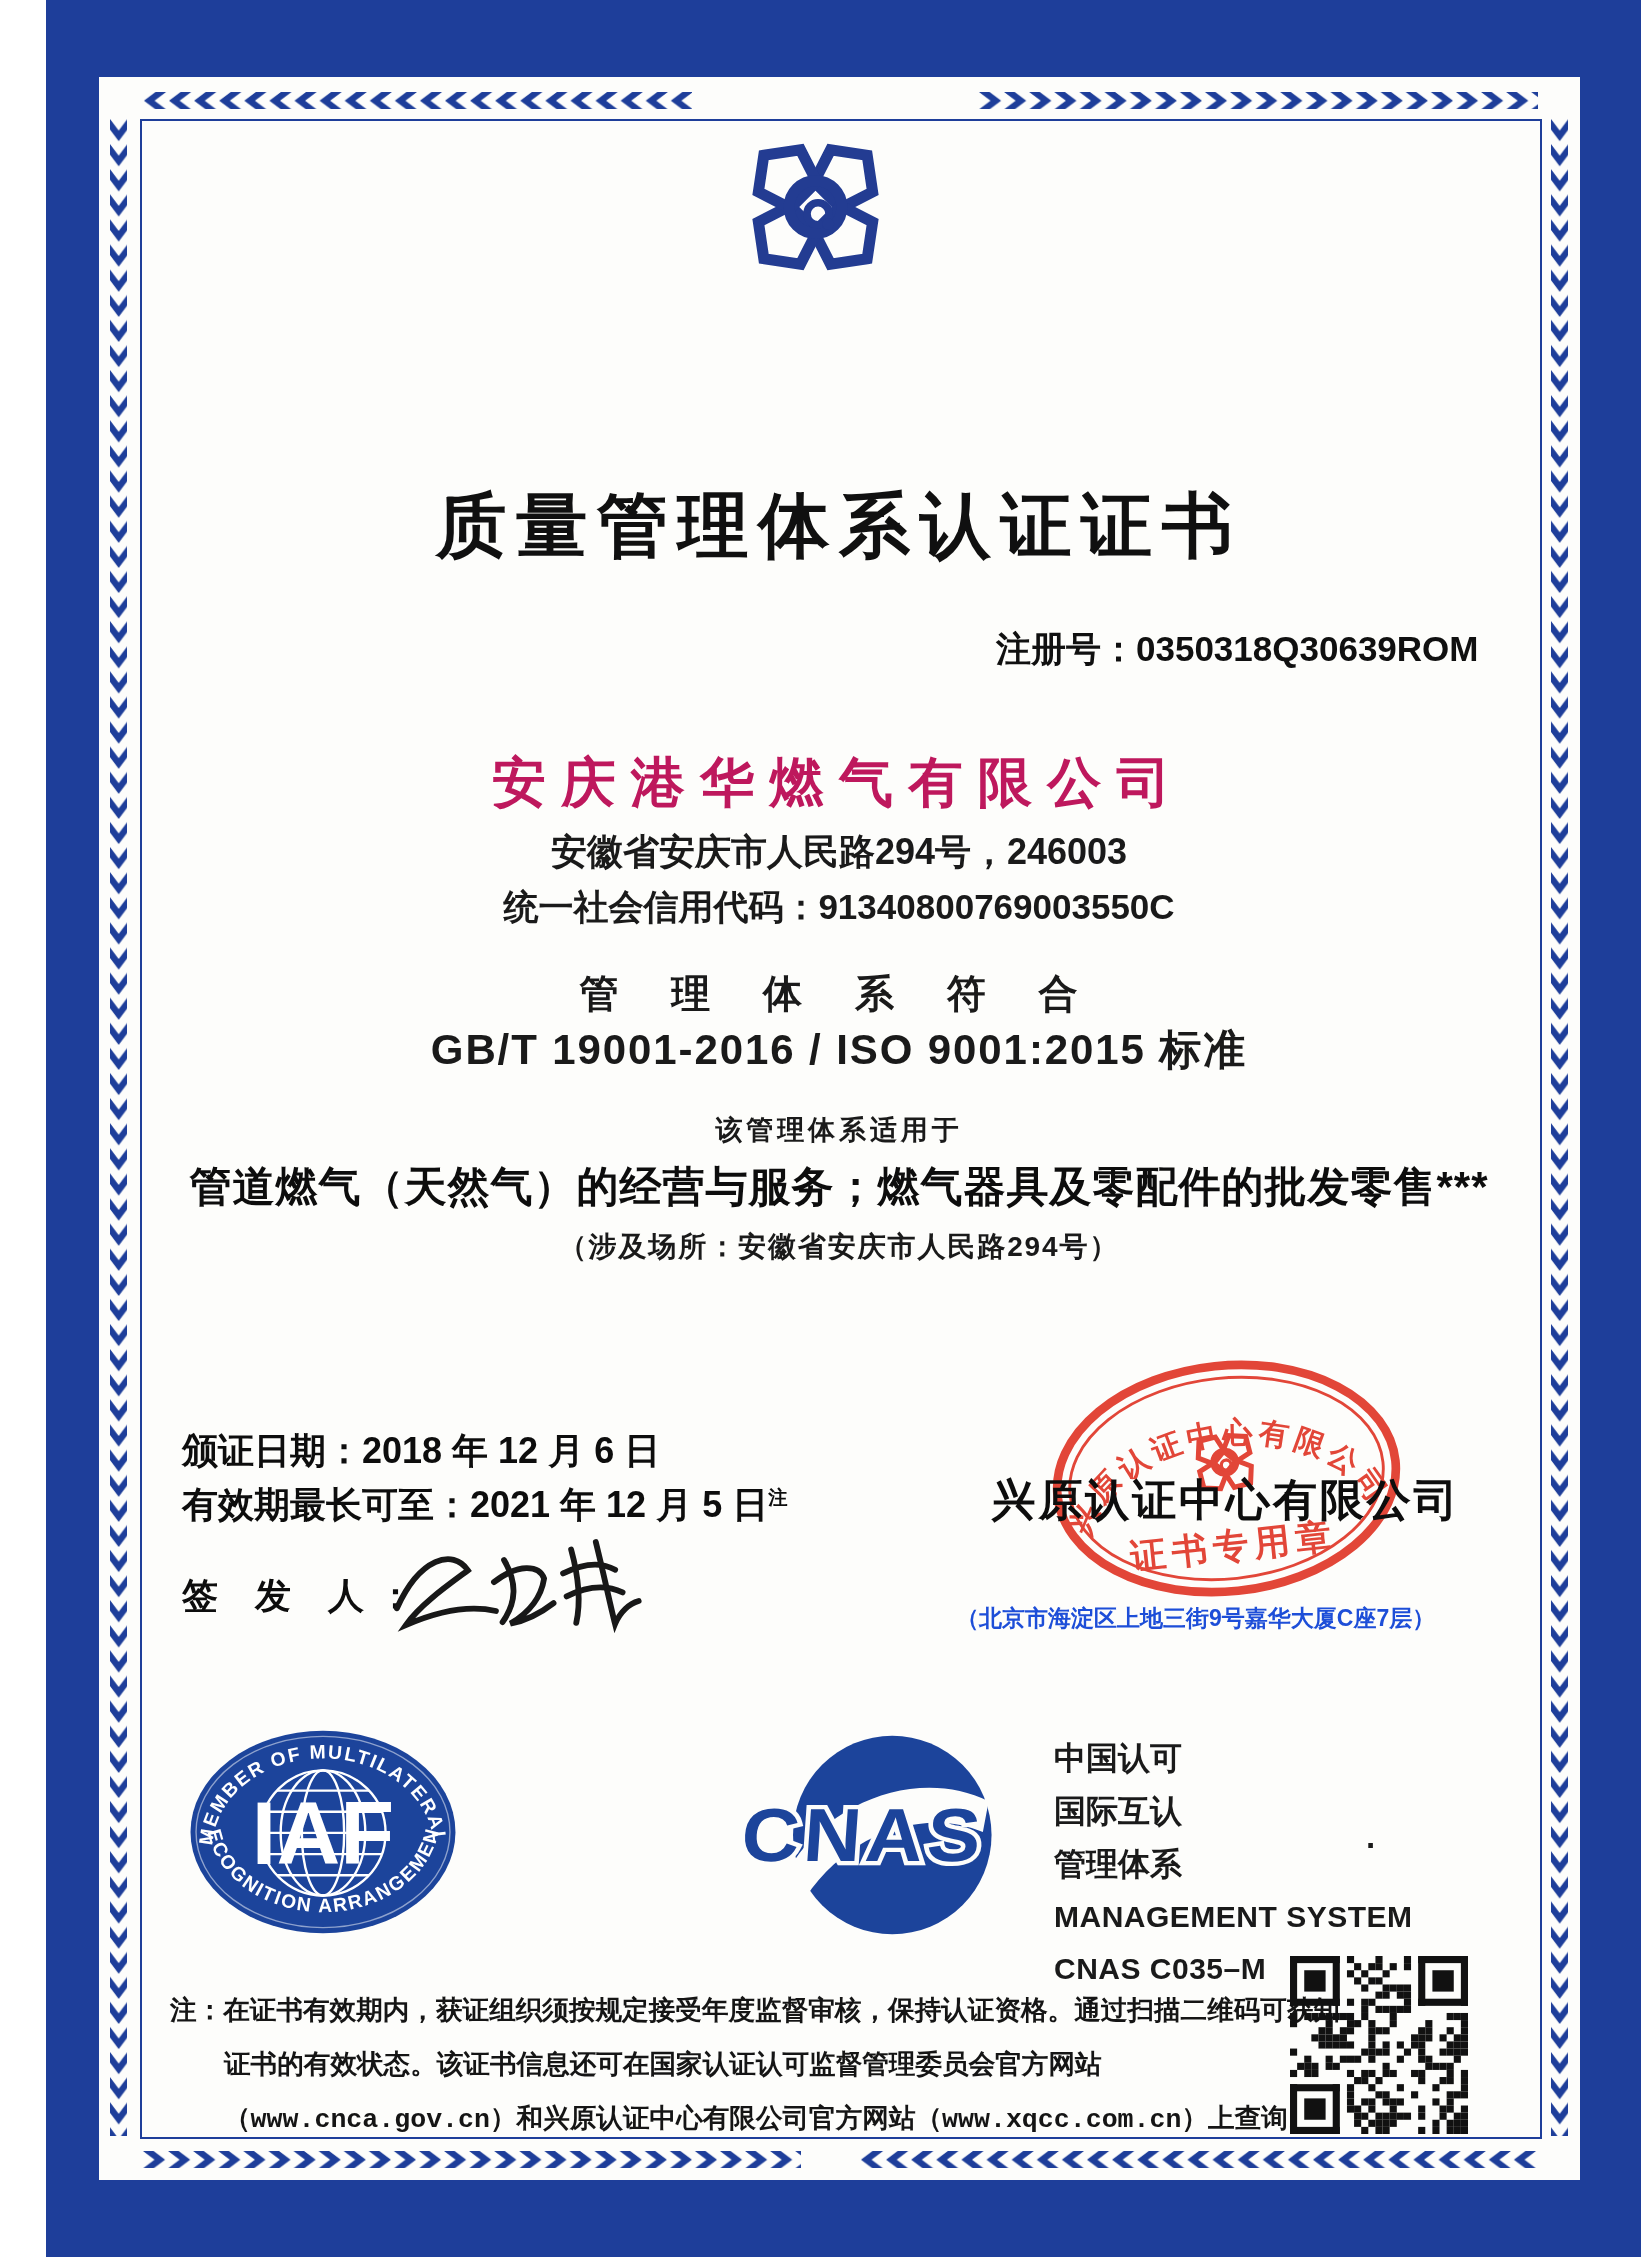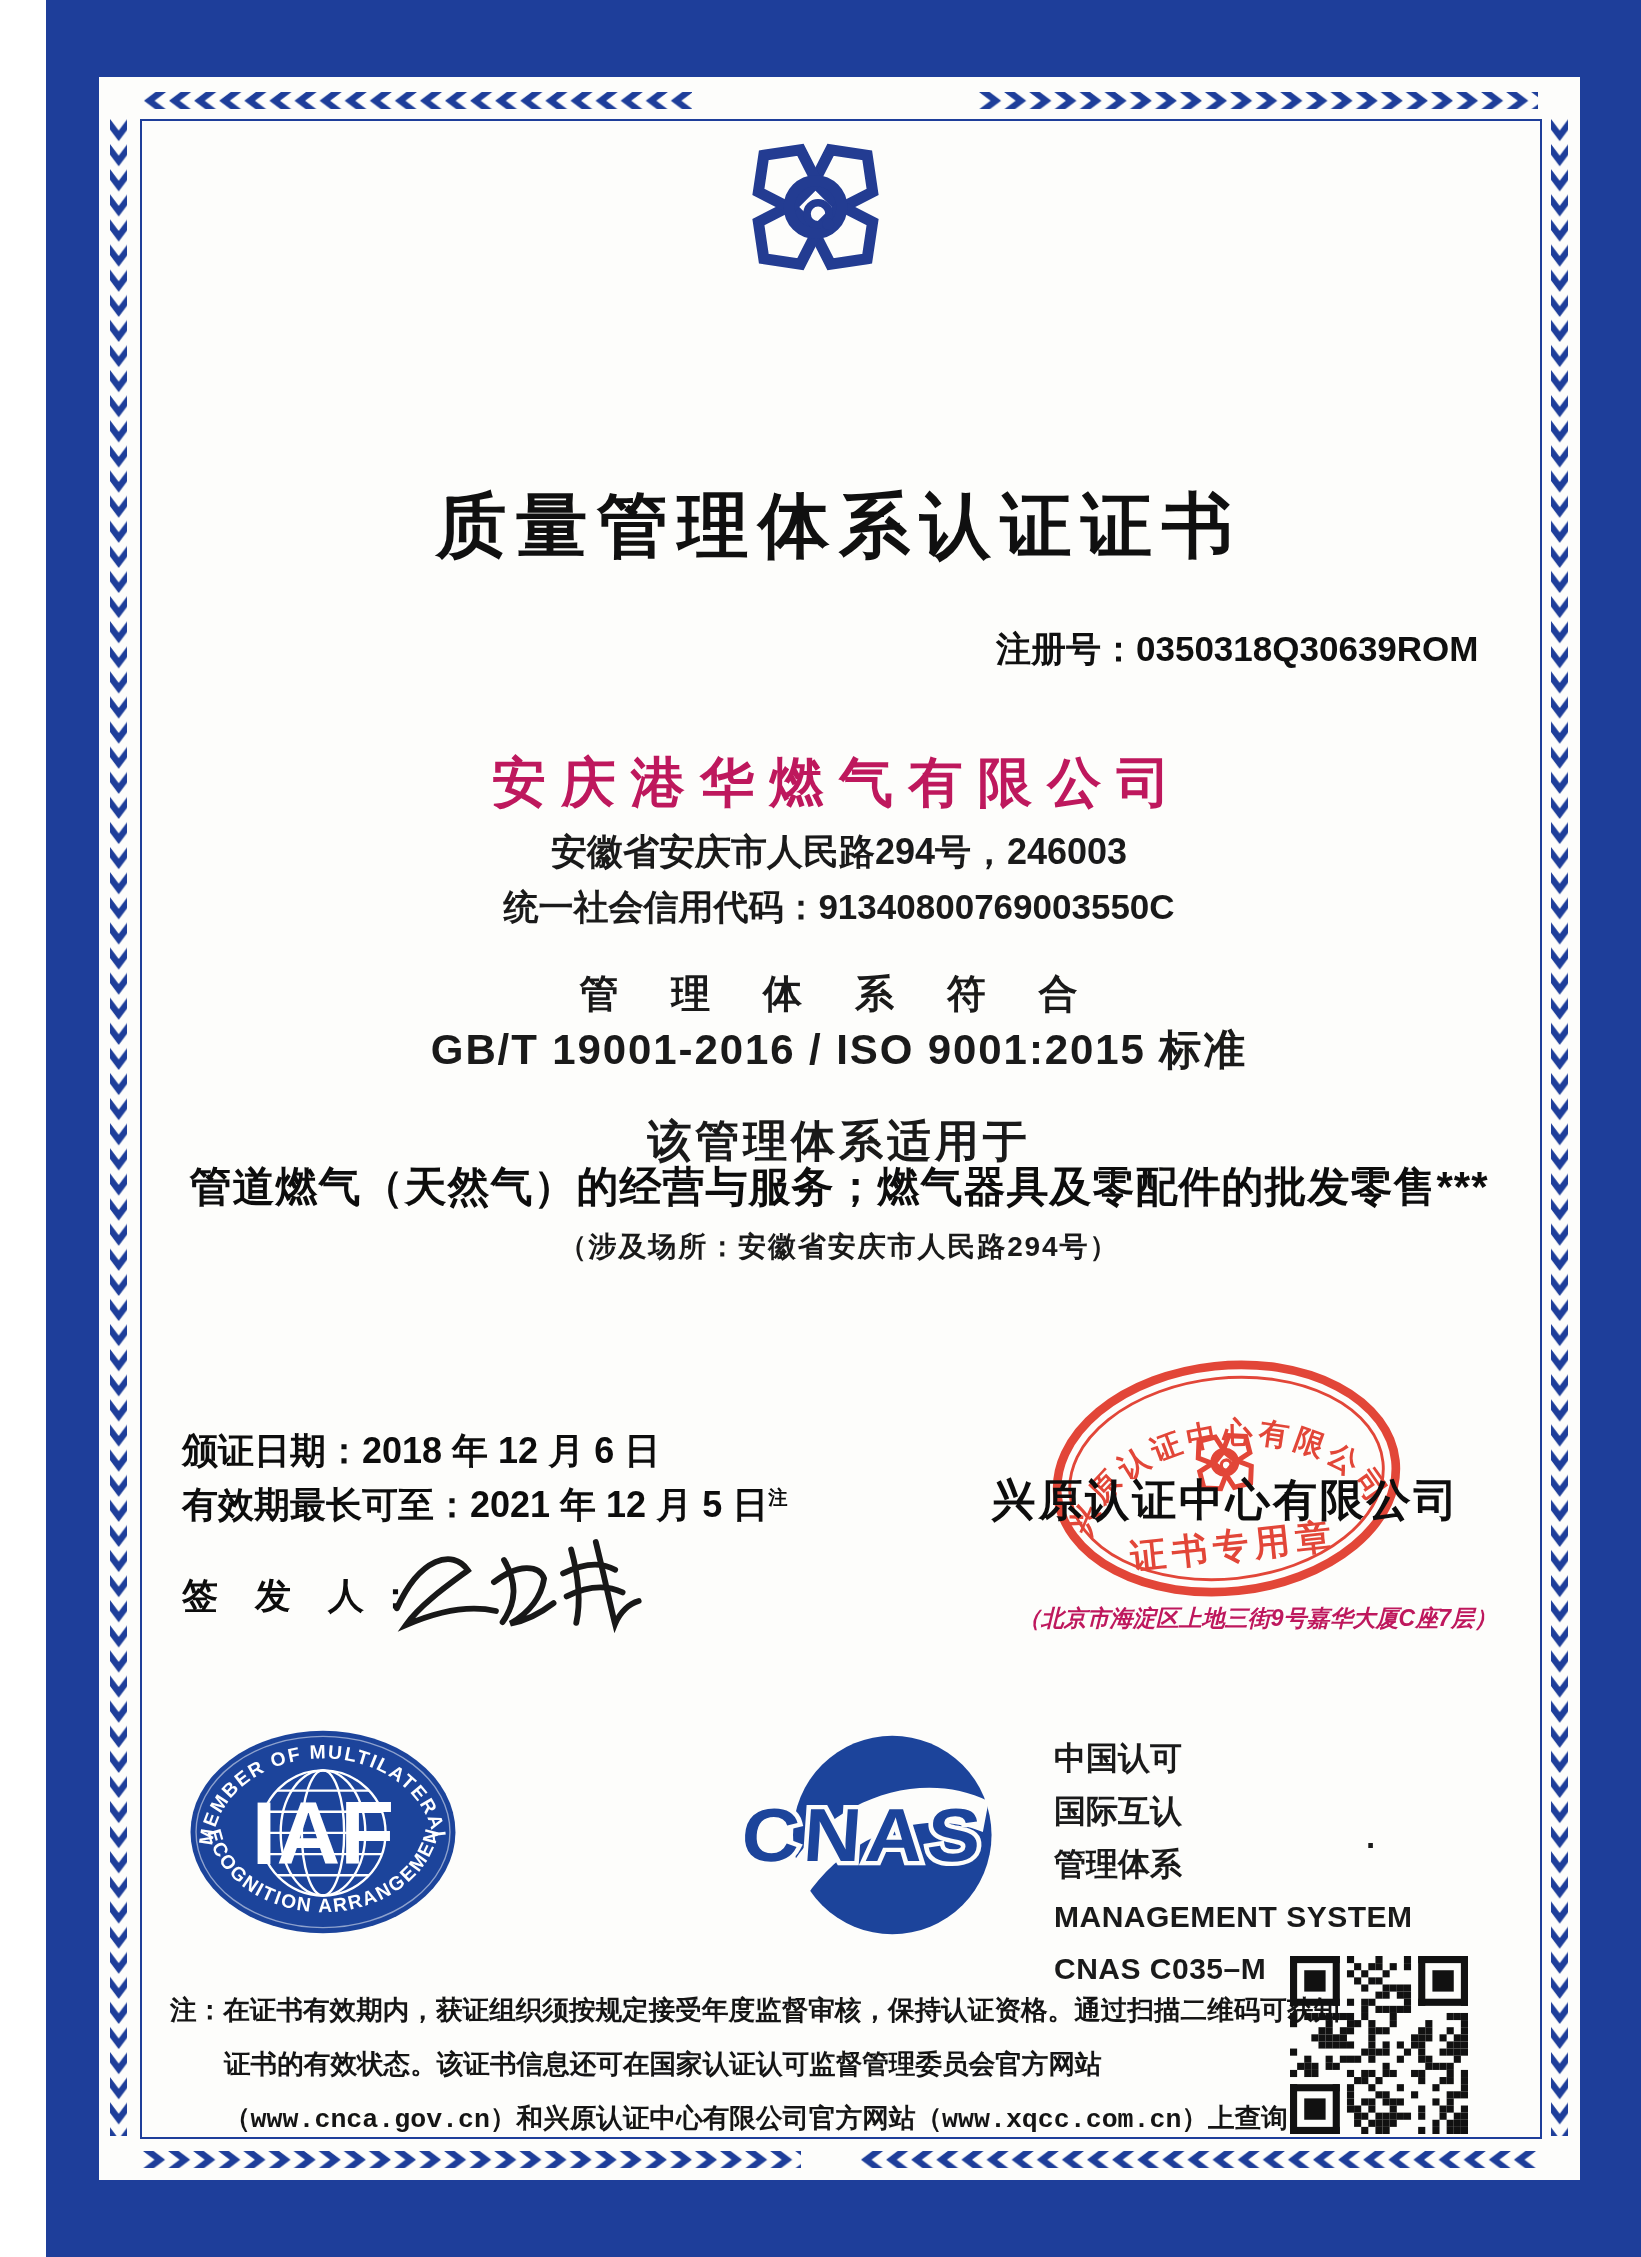--- a/index.html
+++ b/index.html
@@ -12,32 +12,32 @@
   .strip{position:absolute;}
   .ctr{text-align:center;left:140px;width:1398px;}
   .title{top:479px;font-size:71px;font-weight:900;letter-spacing:9.7px;color:#101010;}
   .regline{top:626px;left:996px;font-size:35px;font-weight:700;color:#101010;}
   .certify{top:707px;font-size:39px;font-weight:700;letter-spacing:9.7px;}
   .company{top:747px;font-size:54px;font-weight:800;letter-spacing:15.4px;color:#be185d;}
   .addr{top:828px;font-size:36px;font-weight:600;}
   .credit{top:884px;font-size:35px;font-weight:600;}
   .conform{top:967px;font-size:39px;font-weight:700;letter-spacing:21px;}
   .standard{top:1022px;font-size:42px;font-weight:800;letter-spacing:1.9px;}
-  .scopehead{top:1112px;font-size:44px;font-weight:700;letter-spacing:3.9px;}
+  .scopehead{top:1112px;font-size:27px;font-weight:700;letter-spacing:3.9px;}
   .scopetext{top:1159px;font-size:42px;font-weight:900;letter-spacing:1px;color:#0d0d0d;}
   .scopeloc{top:1228px;font-size:28px;font-weight:800;letter-spacing:1.9px;}
   .dateline{left:182px;font-size:36px;font-weight:700;color:#0d0d0d;}
   .issue{top:1427px;}
   .valid{top:1481px;}
   .valid sup{font-size:19.3px;font-weight:700;}
   .signer{top:1572px;letter-spacing:13.5px;}
   .certifier-name{top:1471px;left:975px;width:502px;text-align:center;font-size:44px;
                   font-weight:800;letter-spacing:2.9px;color:#0d0d0d;z-index:5;}
-  .certifier-addr{top:1603px;left:956px;width:541px;text-align:right;font-size:23px;
-                  font-weight:600;color:#be185d;z-index:5;font-style:italic;}
+  .certifier-addr{top:1603px;left:956px;width:541px;text-align:left;font-size:23px;
+                  font-weight:600;color:#1d4ed8;z-index:5;}
   .cnas-block{left:1054px;top:1732px;width:415px;}
   .cnas-block .zh{font-size:32px;font-weight:600;line-height:53px;}
   .cnas-block .en{font-size:30px;font-weight:600;line-height:52px;letter-spacing:0.5px;}
   .stray-dot{left:1366px;top:1827px;font-size:33px;font-weight:700;}
   .note{left:170px;top:1985px;width:1130px;font-size:26.6px;line-height:54px;font-weight:600;
         color:#151515;padding-left:54px;text-indent:-54px;font-family:Liberation Mono, monospace;}
   svg text{font-family:"Liberation Sans","DejaVu Sans",sans-serif;}
 </style>
 </head>
 <body>

